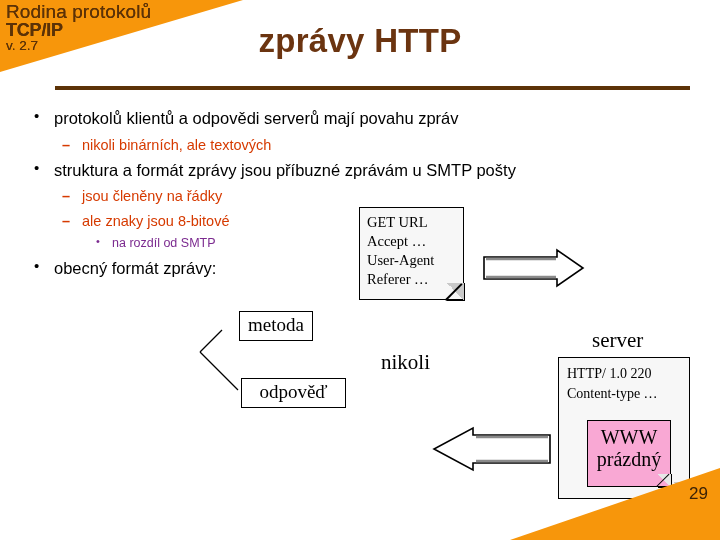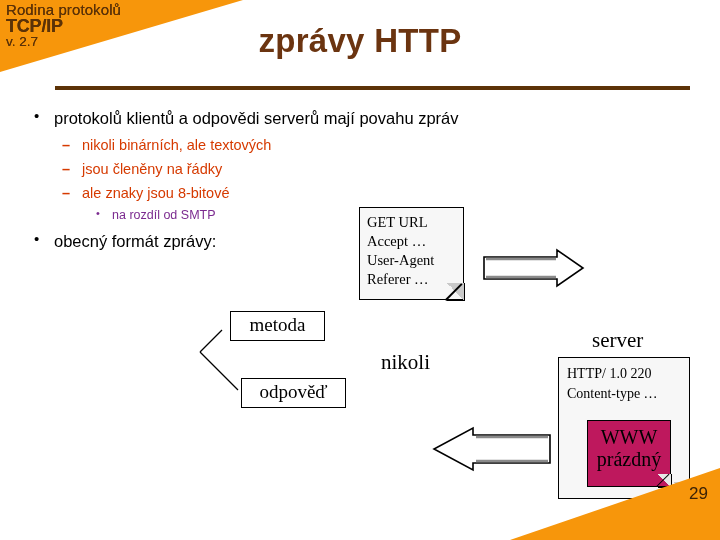--- a/index.html
+++ b/index.html
@@ -18,21 +18,21 @@
     width: 243px; height: 72px;
     clip-path: polygon(0 0, 243px 0, 0 72px);
     background: #f7960b;
   }
   .brand {
     position: absolute; left: 6px; top: 2px;
     color: #5c3207;
     line-height: 1.05;
     text-shadow: 0 0 0 #5c3207;
   }
-  .brand-line1 { font-size: 15px; letter-spacing: .1px; text-align: center; }
+  .brand-line1 { font-size: 19px; letter-spacing: .1px; text-align: center; }
   .brand-line2 { font-size: 18px; font-weight: bold; letter-spacing: -.2px; margin-top: -1px;}
   .brand-line3 { font-size: 13.5px; margin-top: -1px;}
 
   
   .corner-br-shape {
     position: absolute; right: 0; bottom: 0;
     width: 210px; height: 72px;
     clip-path: polygon(210px 0, 210px 72px, 0 72px);
     background: #f7960b;
   }
@@ -112,21 +112,21 @@
   .callout {
     position: absolute;
     background: #ffffff;
     border: 1.2px solid #000;
     font-family: "Liberation Serif", serif;
     font-size: 19px; color: #000;
     text-align: center;
     box-sizing: border-box;
     padding: 2px 8px 3px 8px;
   }
-  .callout-metoda  { left: 230px; top: 311px; width: 95px; height: 30px; }
+  .callout-metoda  { left: 239px; top: 311px; width: 74px; height: 30px; }
   .callout-odpoved { left: 241px; top: 378px; width: 105px; height: 30px; }
 
   
   .overlay { position: absolute; left: 0; top: 0; width: 720px; height: 540px; pointer-events: none; }
 
   
   .doc {
     position: absolute;
     background: #f7f7f7;
     border: 1.6px solid #000;
@@ -166,21 +166,21 @@
     width: 19px; height: 19px;
     background: #fff;
     clip-path: polygon(100% 0, 100% 100%, 0 100%);
     z-index: -1;
   }
 
   
   .www-box {
     position: absolute; left: 28px; top: 62px;
     width: 84px; height: 67px;
-    background: #be185d;
+    background: #f9a8d4;
     border: 1.5px solid #000;
     box-sizing: border-box;
     font-family: "Liberation Serif", serif;
     font-size: 20px; color: #000;
     text-align: center;
     line-height: 1.12;
     padding-top: 5px;
   }
   .www-fold {
     position: absolute; right: -1.5px; bottom: -1.5px;
@@ -218,20 +218,21 @@
     <div class="brand-line2">TCP/IP</div>
     <div class="brand-line3">v. 2.7</div>
   </div>
 
   <div class="title">zprávy HTTP</div>
   <div class="title-rule"></div>
 
   <div class="bullets">
     <div class="b1">protokolů klientů a odpovědi serverů mají povahu zpráv</div>
     <div class="b2">nikoli binárních, ale textových</div>
+    <div class="b1">struktura a formát zprávy jsou příbuzné zprávám u SMTP pošty</div>
     <div class="b2">jsou členěny na řádky</div>
     <div class="b2">ale znaky jsou 8-bitové</div>
     <div class="b3">na rozdíl od SMTP</div>
     <div class="b1">obecný formát zprávy:</div>
   </div>
 
 
   <svg class="overlay" viewBox="0 0 720 540">
     <line x1="222" y1="330" x2="200" y2="352" stroke="#000" stroke-width="1.3"></line>
     <line x1="200" y1="352" x2="238" y2="390" stroke="#000" stroke-width="1.3"></line>

